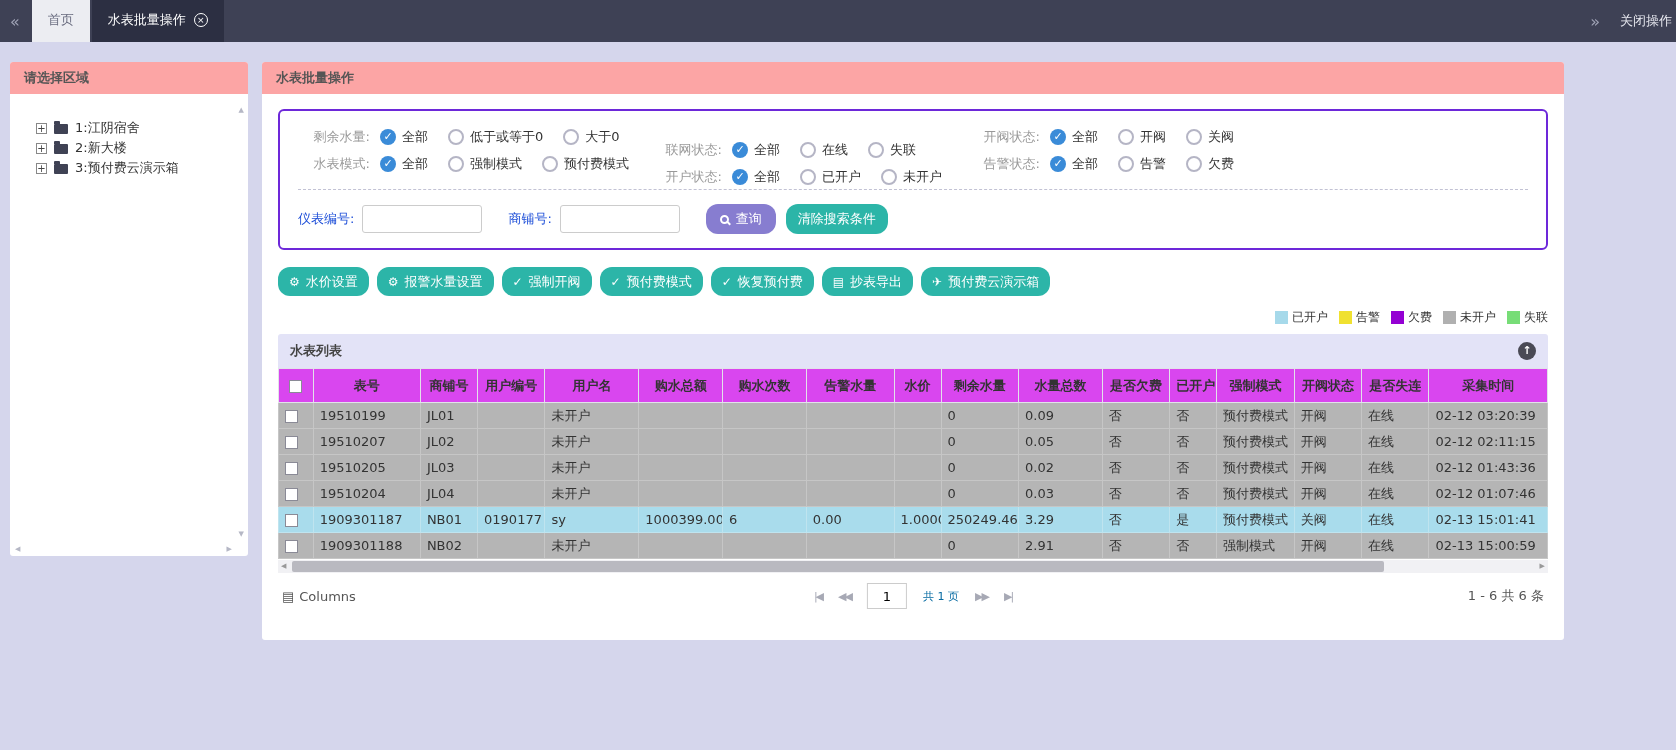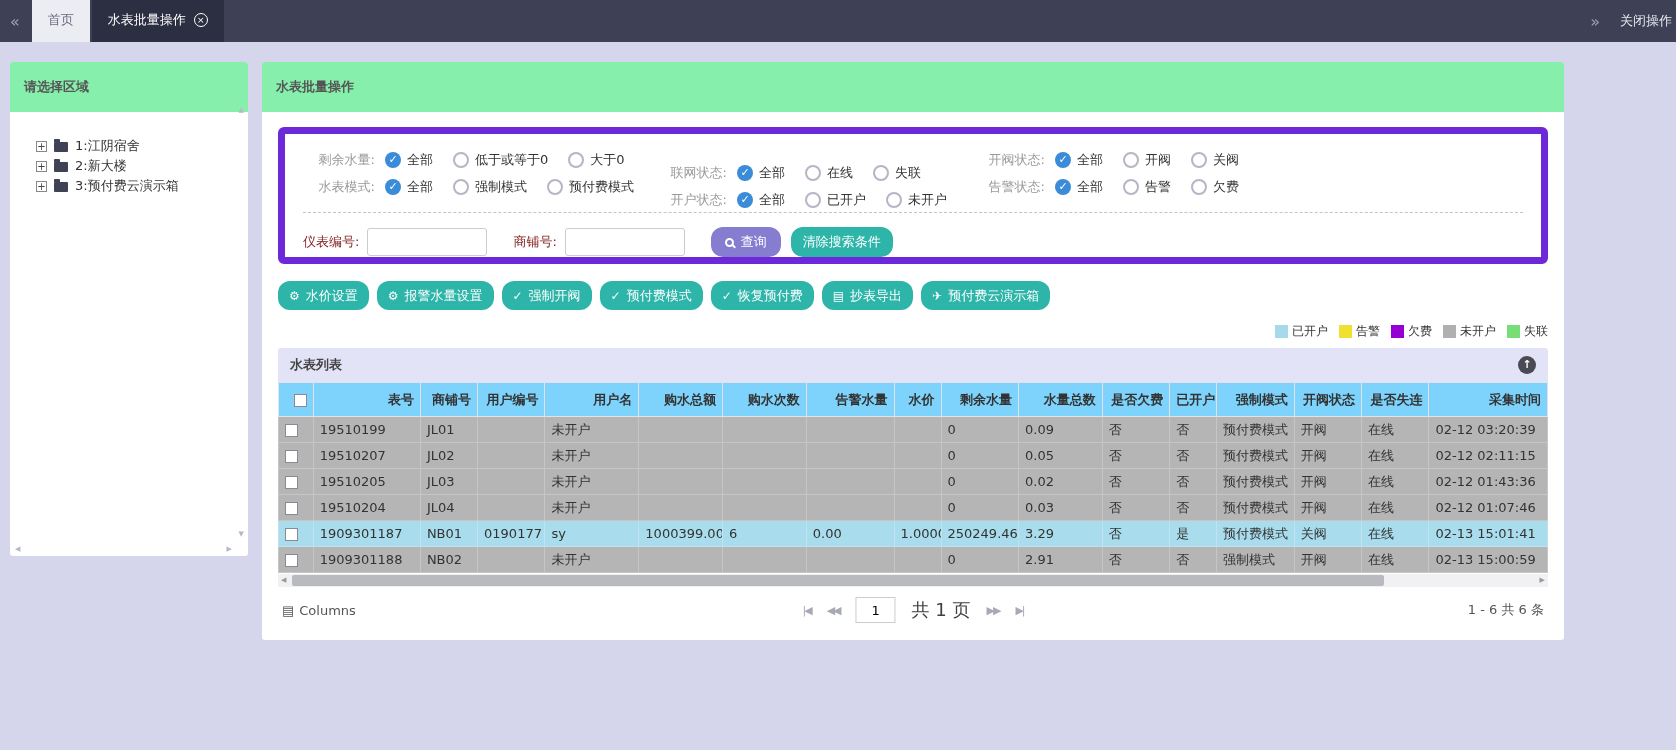--- a/index.html
+++ b/index.html
@@ -15,49 +15,49 @@
   .tab-home { background:#ecedf2; color:#6a6d80; margin-right:2px; }
   .tab-active { background:#2c2f42; color:#fff; gap:8px; }
   .tab-close { width:14px; height:14px; border:1px solid #fff; border-radius:50%; font-size:9px; line-height:12px; text-align:center; cursor:pointer; }
   .tb-right { margin-left:auto; align-self:center; display:flex; align-items:center; gap:20px; padding-right:4px; }
   .tb-scroll-right { color:#9fa2b5; font-size:16px; cursor:pointer; }
   .close-ops { color:#e8e9f0; white-space:nowrap; cursor:pointer; }
 
   
   .content { position:relative; width:1676px; height:708px; }
   .panel { background:#fff; border-radius:3px; }
-  .panel-header { height:50px; display:flex; align-items:center; padding:0 14px; background:#86efac; color:#555; font-weight:bold; font-size:13px; border-radius:3px 3px 0 0; }
+  .panel-header { height:32px; display:flex; align-items:center; padding:0 14px; background:#fca5a5; color:#555; font-weight:bold; font-size:13px; border-radius:3px 3px 0 0; }
 
   
   .sidebar { position:absolute; left:10px; top:20px; width:238px; height:494px; }
   .tree { padding:24px 6px 0 26px; }
   .tree-item { display:flex; align-items:center; gap:7px; height:20px; color:#333; cursor:pointer; }
   .expander { width:11px; height:11px; border:1px solid #888; background:#fff; font-size:10px; line-height:9px; text-align:center; color:#444; flex:0 0 11px; }
   .folder { width:14px; height:10px; background:#3f4254; border-radius:1px; position:relative; margin-top:2px; flex:0 0 14px; }
   .folder::before { content:""; position:absolute; top:-3px; left:0; width:6px; height:3px; background:#3f4254; border-radius:1px 1px 0 0; }
   .sb-arrow { position:absolute; color:#b5b7c5; font-size:7px; cursor:pointer; }
   .sb-up { right:4px; top:44px; } .sb-down { right:4px; bottom:18px; }
   .sb-left { left:5px; bottom:3px; } .sb-right { right:16px; bottom:3px; }
 
   
   .main { position:absolute; left:262px; top:20px; width:1302px; height:578px; }
   .main-body { padding:15px 16px 0; }
 
   
-  .filter-box { border:7px solid #6d28d9; border-radius:6px; padding:12px 18px 0; }
+  .filter-box { border:2px solid #6d28d9; border-radius:6px; padding:12px 18px 14px; }
   .filter-row { display:flex; align-items:center; height:27px; }
   .f-group { display:flex; align-items:center; }
   .f-group.col1 { width:352px; } .f-group.col2 { width:318px;margin-top:27px; } .f-group.col3 { flex:1; }
   .f-label { color:#999; width:72px; text-align:right; margin-right:10px; white-space:nowrap; }
   .f-opt { display:flex; align-items:center; gap:6px; margin-right:20px; cursor:pointer; }
   .radio { width:16px; height:16px; border-radius:50%; border:2px solid #b5b5c5; background:#fff; flex:0 0 16px; }
   .radio.checked { border:none; background:#3a8bd8; color:#fff; font-size:11px; line-height:16px; text-align:center; }
   .dashed { border-top:1px dashed #c2c2d4; margin:12px 0 14px; }
   .search-row { display:flex; align-items:center; }
-  .s-label { color:#7f1d1d; margin-right:8px; white-space:nowrap; }
+  .s-label { color:#1d4ed8; margin-right:8px; white-space:nowrap; }
   .s-input { width:120px; height:28px; border:1px solid #ccc; border-radius:3px; margin-right:26px; padding:0 6px; font-size:13px; font-family:inherit; }
   .btn { border:none; cursor:pointer; color:#fff; border-radius:12px; font-size:13px; font-family:inherit; }
   .btn-search { background:#877dd0; height:30px; padding:0 14px; display:inline-flex; align-items:center; gap:7px; margin-right:10px; }
   .icon-mag { width:9px; height:9px; border:2px solid #fff; border-radius:50%; position:relative; display:inline-block; }
   .icon-mag::after { content:""; position:absolute; width:5px; height:2px; background:#fff; transform:rotate(45deg); right:-4px; bottom:-2px; }
   .btn-clear { background:#2cb5a8; height:30px; padding:0 12px; }
 
   
   .actions { margin:17px 0 13px; display:flex; gap:8px; }
   .action-btn { background:#2cb5a8; height:29px; padding:0 11px; display:inline-flex; align-items:center; gap:6px; }
@@ -65,39 +65,39 @@
 
   
   .legend { display:flex; justify-content:flex-end; align-items:center; margin-bottom:8px; font-size:12px; }
   .legend-item { display:flex; align-items:center; gap:4px; margin-left:11px; }
   .legend-swatch { width:13px; height:13px; display:inline-block; }
 
   
   .table-strip { height:34px; background:#e3e3f7; display:flex; align-items:center; justify-content:space-between; padding:0 12px; font-weight:bold; color:#444; border-radius:3px 3px 0 0; }
   .refresh-icon { width:18px; height:18px; border-radius:50%; background:#4a4a55; color:#fff; font-size:11px; line-height:18px; text-align:center; cursor:pointer; }
   table { width:100%; border-collapse:collapse; table-layout:fixed; font-size:13px; }
-  thead th { border:1px solid #e2e2ea; padding:0 6px; height:34px; text-align:right; font-weight:bold; color:#333; background:#7dd3fc; overflow:hidden; white-space:nowrap; }
+  thead th { border:1px solid #e2e2ea; padding:0 6px; height:34px; text-align:center; font-weight:bold; color:#333; background:#d946ef; overflow:hidden; white-space:nowrap; }
   tbody td { border:1px solid #d8d8d8; padding:0 6px; height:26px; color:#333; overflow:hidden; white-space:nowrap; }
   tr.row-gray td { background:#b5b5b5; border-color:#c6c6c6; }
   tr.row-blue td { background:#a9dcec; border-color:#bfe4ef; }
   .cb { width:13px; height:13px; border:1px solid #8a8a96; background:#fff; display:inline-block; vertical-align:middle; cursor:pointer; }
 
   
   .hscroll { height:13px; background:#f1f1f4; position:relative; margin-top:1px; }
   .hs-thumb { position:absolute; left:14px; top:1px; height:11px; width:86%; background:#b9b9c0; border-radius:2px; cursor:pointer; }
   .hs-arrow { position:absolute; top:2px; color:#999; font-size:7px; cursor:pointer; }
   .hs-l { left:3px; } .hs-r { right:3px; }
 
   
   .table-footer { display:flex; align-items:center; height:46px; position:relative; padding:0 4px; color:#555; }
   .columns-btn { display:flex; align-items:center; gap:5px; cursor:pointer; color:#555; }
   .pagination { position:absolute; left:50%; transform:translateX(-50%); display:flex; align-items:center; gap:16px; color:#a7a9b5; font-size:11px; }
   .pg-icon { cursor:pointer; letter-spacing:-2px; white-space:nowrap; }
   .pg-input { width:40px; height:26px; border:1px solid #ccc; text-align:center; font-size:13px; font-family:inherit; }
-  .pg-total { color:#404040; font-size:18px; }
+  .pg-total { color:#0369a1; font-size:11px; }
   .range { margin-left:auto; color:#555; }
 </style>
 </head>
 <body>
 
 <div class="topbar">
   <span class="tb-scroll-left">«</span>
   <div class="tab tab-home">
     <span>首页</span>
   </div>

